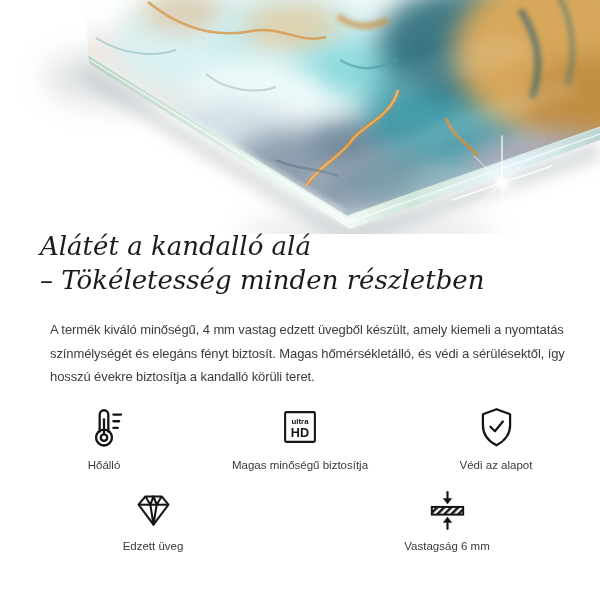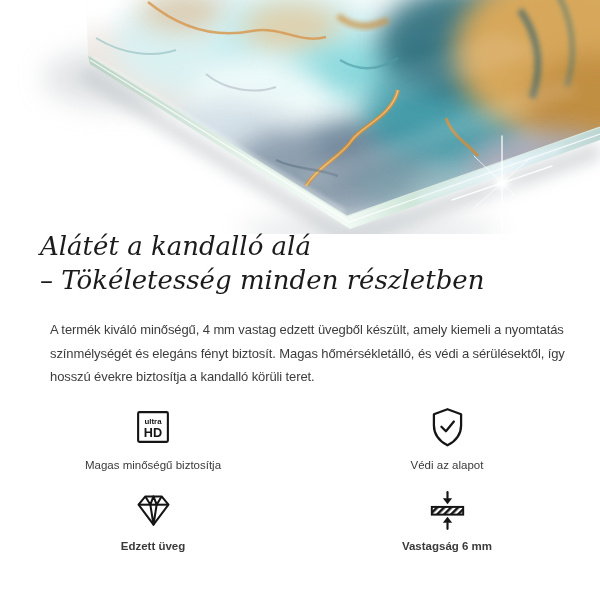--- a/index.html
+++ b/index.html
@@ -6,21 +6,21 @@
   .page{position:relative;width:600px;height:600px;overflow:hidden;background:#ffffff;
         font-family:"Liberation Sans",sans-serif;}
   .hero{position:absolute;top:0;left:0;width:600px;height:234px;}
   .heading{position:absolute;left:40px;top:229px;margin:0;font-family:"DejaVu Serif","Liberation Serif",serif;
            font-weight:400;font-size:26px;line-height:34px;color:#1b1b1b;}
   .heading span{display:block;font-style:italic;}
   .desc{position:absolute;left:40px;top:308px;width:518px;margin:10px;font-size:13px;line-height:23.5px;
         color:#3c3c3c;letter-spacing:-0.1px;}
   .features{position:absolute;left:6px;right:6px;top:402px;}
   .frow{display:flex;}
-  .frow + .frow{margin-top:16px;font-weight:bold;}
+  .frow + .frow{margin-top:16px;}
   .feat{flex:1;display:flex;flex-direction:column;align-items:center;}
   .ficon{height:50px;display:flex;align-items:center;justify-content:center;}
   .frow2 .ficon{height:46px;}
   .flabel{margin-top:7px;font-size:11.5px;color:#3a3a3a;white-space:nowrap;}
   .icn{stroke:#151515;fill:none;stroke-width:2.4;}
 </style>
 </head>
 <body>
 
 <div class="page">
@@ -122,20 +122,32 @@
   <h1 class="heading">
     <span>Alátét a kandalló alá</span>
     <span>– Tökéletesség minden részletben</span>
   </h1>
 
   <p class="desc">A termék kiváló minőségű, 4 mm vastag edzett üvegből készült, amely kiemeli a nyomtatás színmélységét és elegáns fényt biztosít. Magas hőmérsékletálló, és védi a sérülésektől, így hosszú évekre biztosítja a kandalló körüli teret.</p>
 
   <div class="features">
     <div class="frow">
 
+      <div class="feat">
+        <div class="ficon">
+          <svg width="46" height="46" viewBox="0 0 48 48">
+            <circle class="icn" cx="24" cy="35" r="8.3"></circle>
+            <path class="icn" d="M19.5 29.8 V11 a4.5 4.5 0 0 1 9 0 V29.8" fill="#ffffff"></path>
+            <circle class="icn" cx="24" cy="35" r="3.4" stroke-width="2.2"></circle>
+            <path class="icn" d="M24 31.6 V15" stroke-width="2"></path>
+            <path class="icn" d="M33.8 11 h8 M33.8 18 h6 M33.8 25 h4.5" stroke-width="2.2" stroke-linecap="round"></path>
+          </svg>
+        </div>
+        <div class="flabel">Hőálló</div>
+      </div>
 
       <div class="feat">
         <div class="ficon">
           <svg width="42" height="42" viewBox="0 0 48 48">
             <rect class="icn" x="7" y="7" width="34" height="34" rx="1.5" stroke-width="2.6"></rect>
             <text x="24" y="20.5" text-anchor="middle" font-family="Liberation Sans, sans-serif" font-size="9" font-weight="700" fill="#151515">ultra</text>
             <text x="24" y="35" text-anchor="middle" font-family="Liberation Sans, sans-serif" font-size="14.5" font-weight="700" fill="#151515">HD</text>
           </svg>
         </div>
         <div class="flabel">Magas minőségű biztosítja</div>

